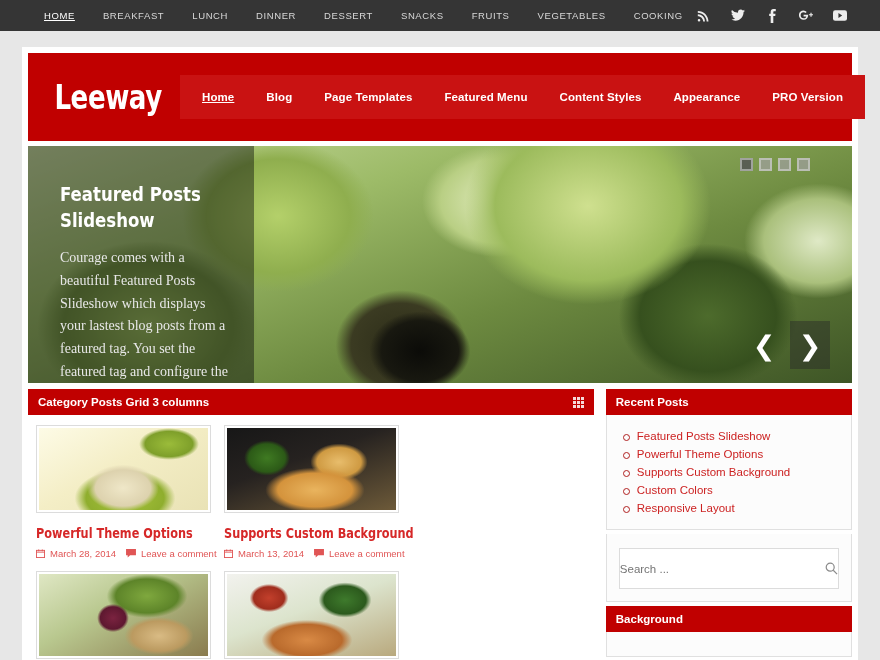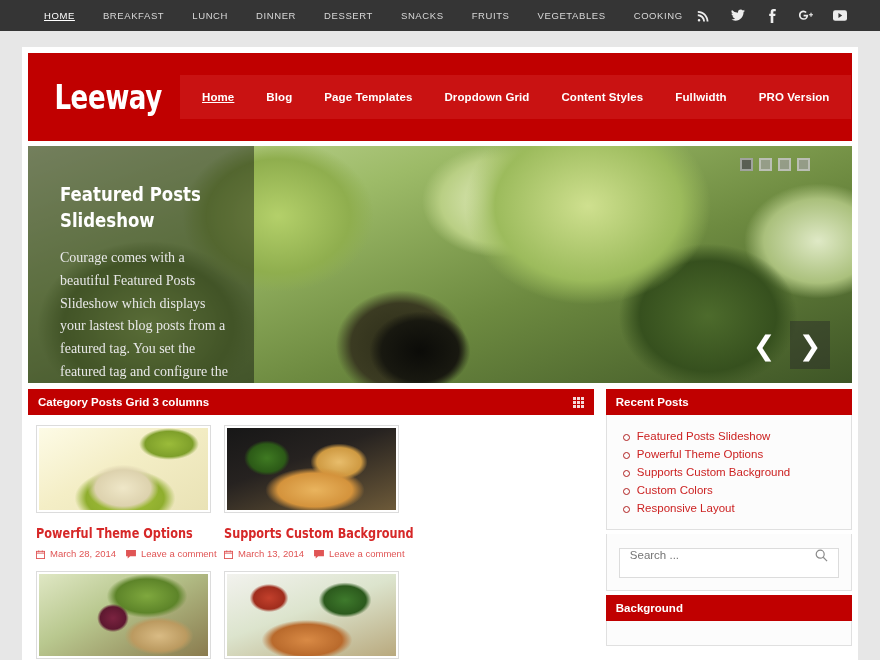--- a/index.html
+++ b/index.html
@@ -238,21 +238,21 @@
     font-size: 13.5px;
     font-weight: bold;
     color: #d62828;
     margin: 12px 0 7px;
     transform: scaleX(.93);
     transform-origin: left center;
     white-space: nowrap;
   }
   .meta {
     display: flex;
-    align-items: flex-end;
+    align-items: center;
     gap: 5px;
     font-size: 9.5px;
     color: #e05555;
     white-space: nowrap;
   }
   .meta .mi { display: inline-flex; align-items: center; }
   .meta .gap { width: 6px; }
 
   
   .widget { margin-bottom: 4px; }
@@ -274,24 +274,24 @@
     position: absolute;
     left: 16px; top: 7px;
     width: 5px; height: 5px;
     border: 1px solid #b02020;
     border-radius: 50%;
   }
   .searchbox {
     margin: 4px 12px 2px 12px;
     border: 1px solid #dcdcdc;
     background: #ffffff;
-    height: 30px;
-    display: flex;
-    align-items: flex-start;
-    padding: 0 10px;
+    height: 41px;
+    display: flex;
+    align-items: center;
+    padding: 0 0;
   }
   .searchbox input {
     border: none;
     outline: none;
     flex: 1;
     font-size: 11.5px;
     color: #9a9a9a;
     font-family: "Liberation Sans", sans-serif;
     background: transparent;
   }
@@ -343,23 +343,23 @@
 </div>
 
 <div class="wrap">
 
   <div class="site-header">
     <div class="logo">Leeway</div>
     <nav class="mainnav">
       <a class="active">Home</a>
       <a>Blog</a>
       <a>Page Templates</a>
-      <a>Dropdown Grid</a>
+      <a>Featured Menu</a>
       <a>Content Styles</a>
-      <a>Fullwidth</a>
+      <a>Appearance</a>
       <a>PRO Version</a>
     </nav>
   </div>
 
   <div class="slider">
     <div class="slide-photo"></div>
     <div class="slide-caption">
       <h2>Featured Posts Slideshow</h2>
       <p>Courage comes with a beautiful Featured Posts Slideshow which displays your lastest blog posts from a featured tag. You set the featured tag and configure the slideshow on Appearance -&gt; Customize -&gt; [...]</p>
     </div>

